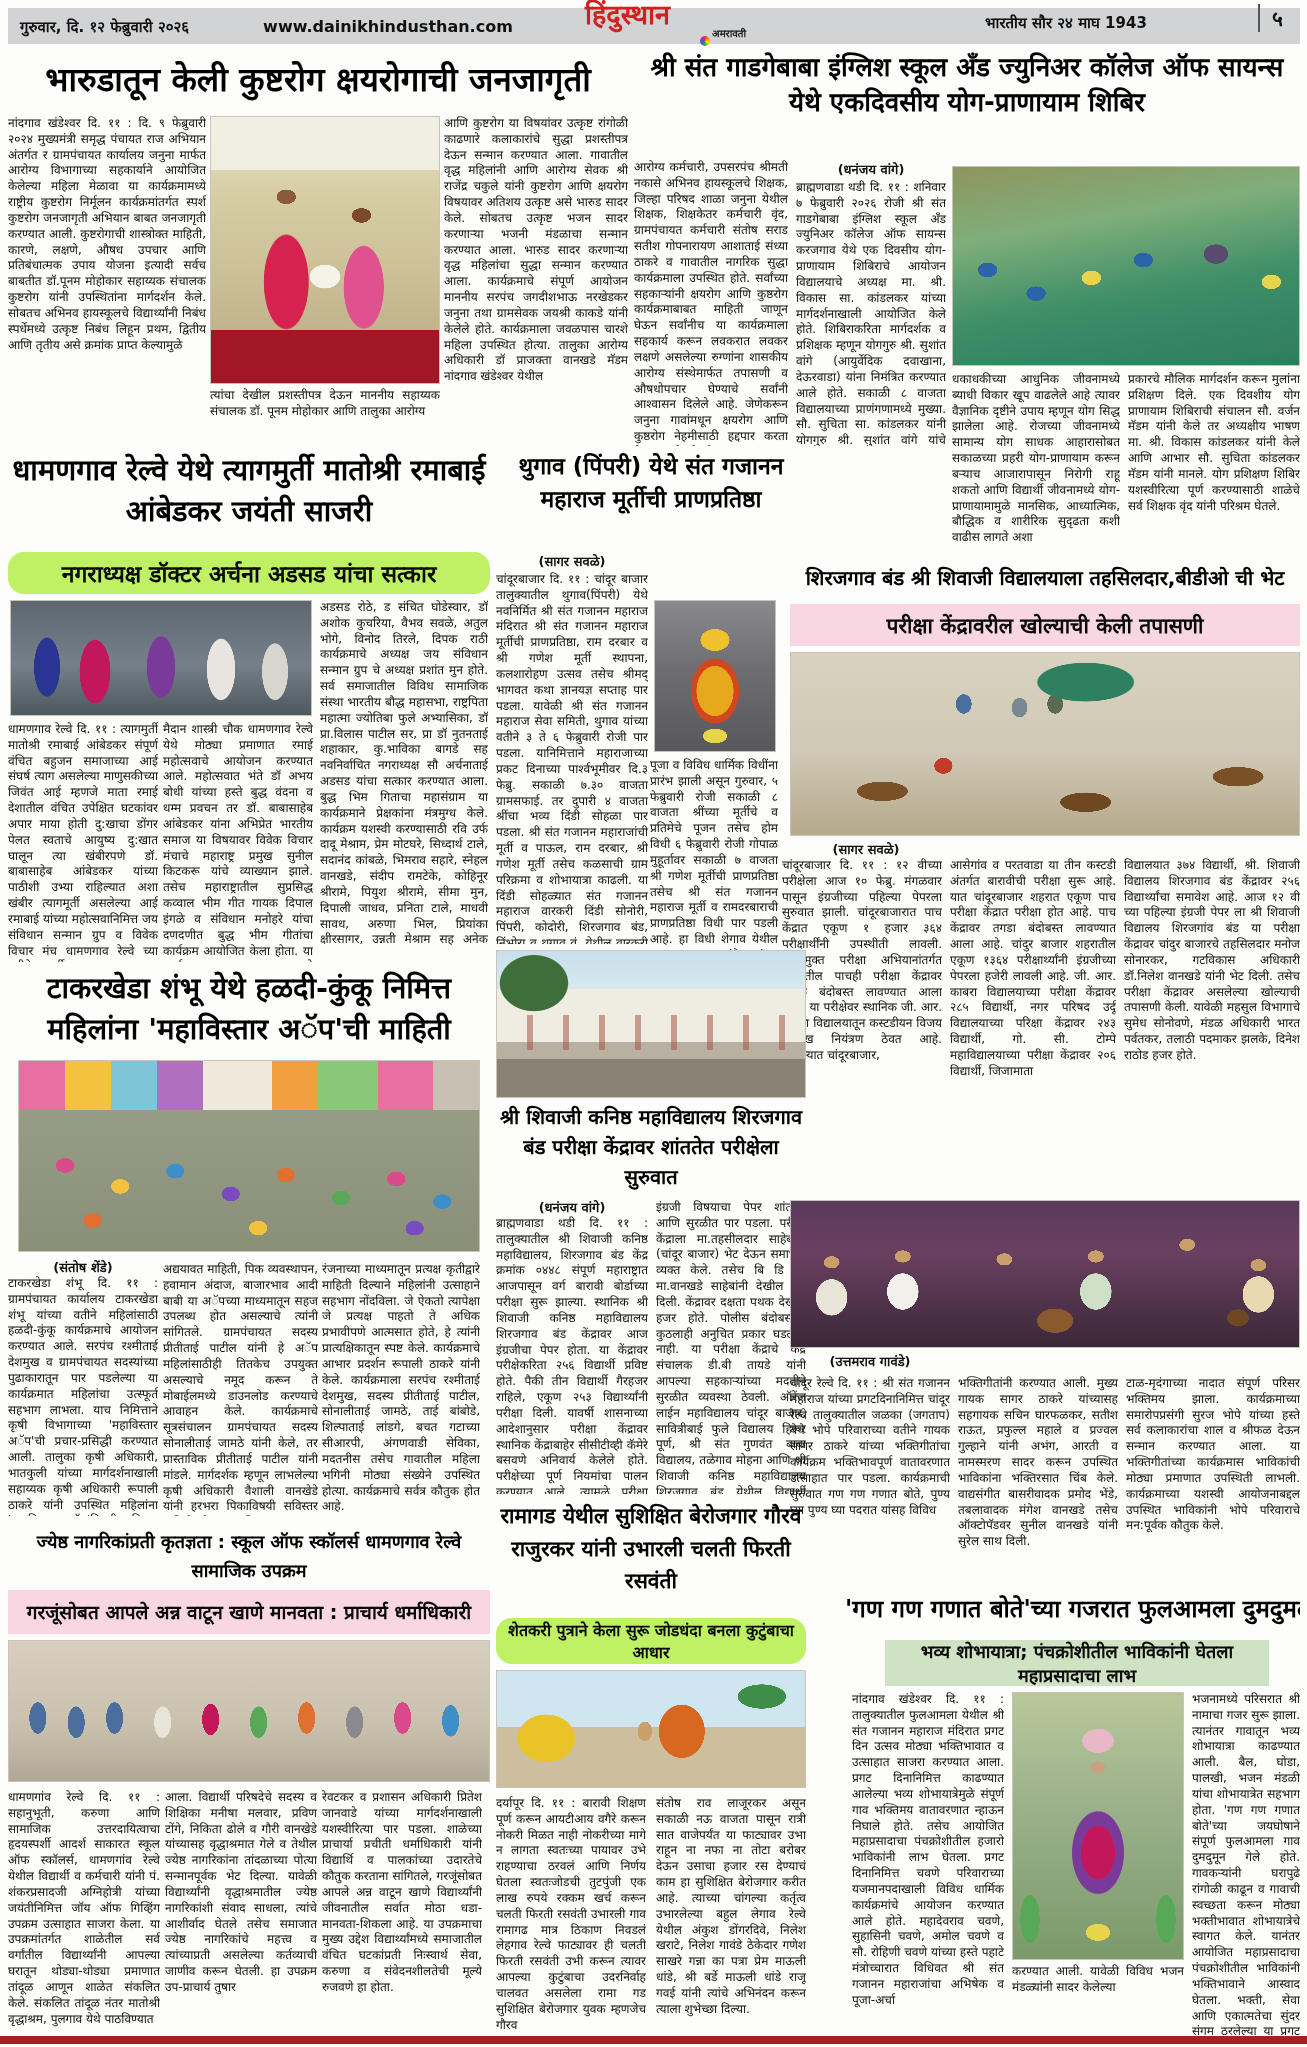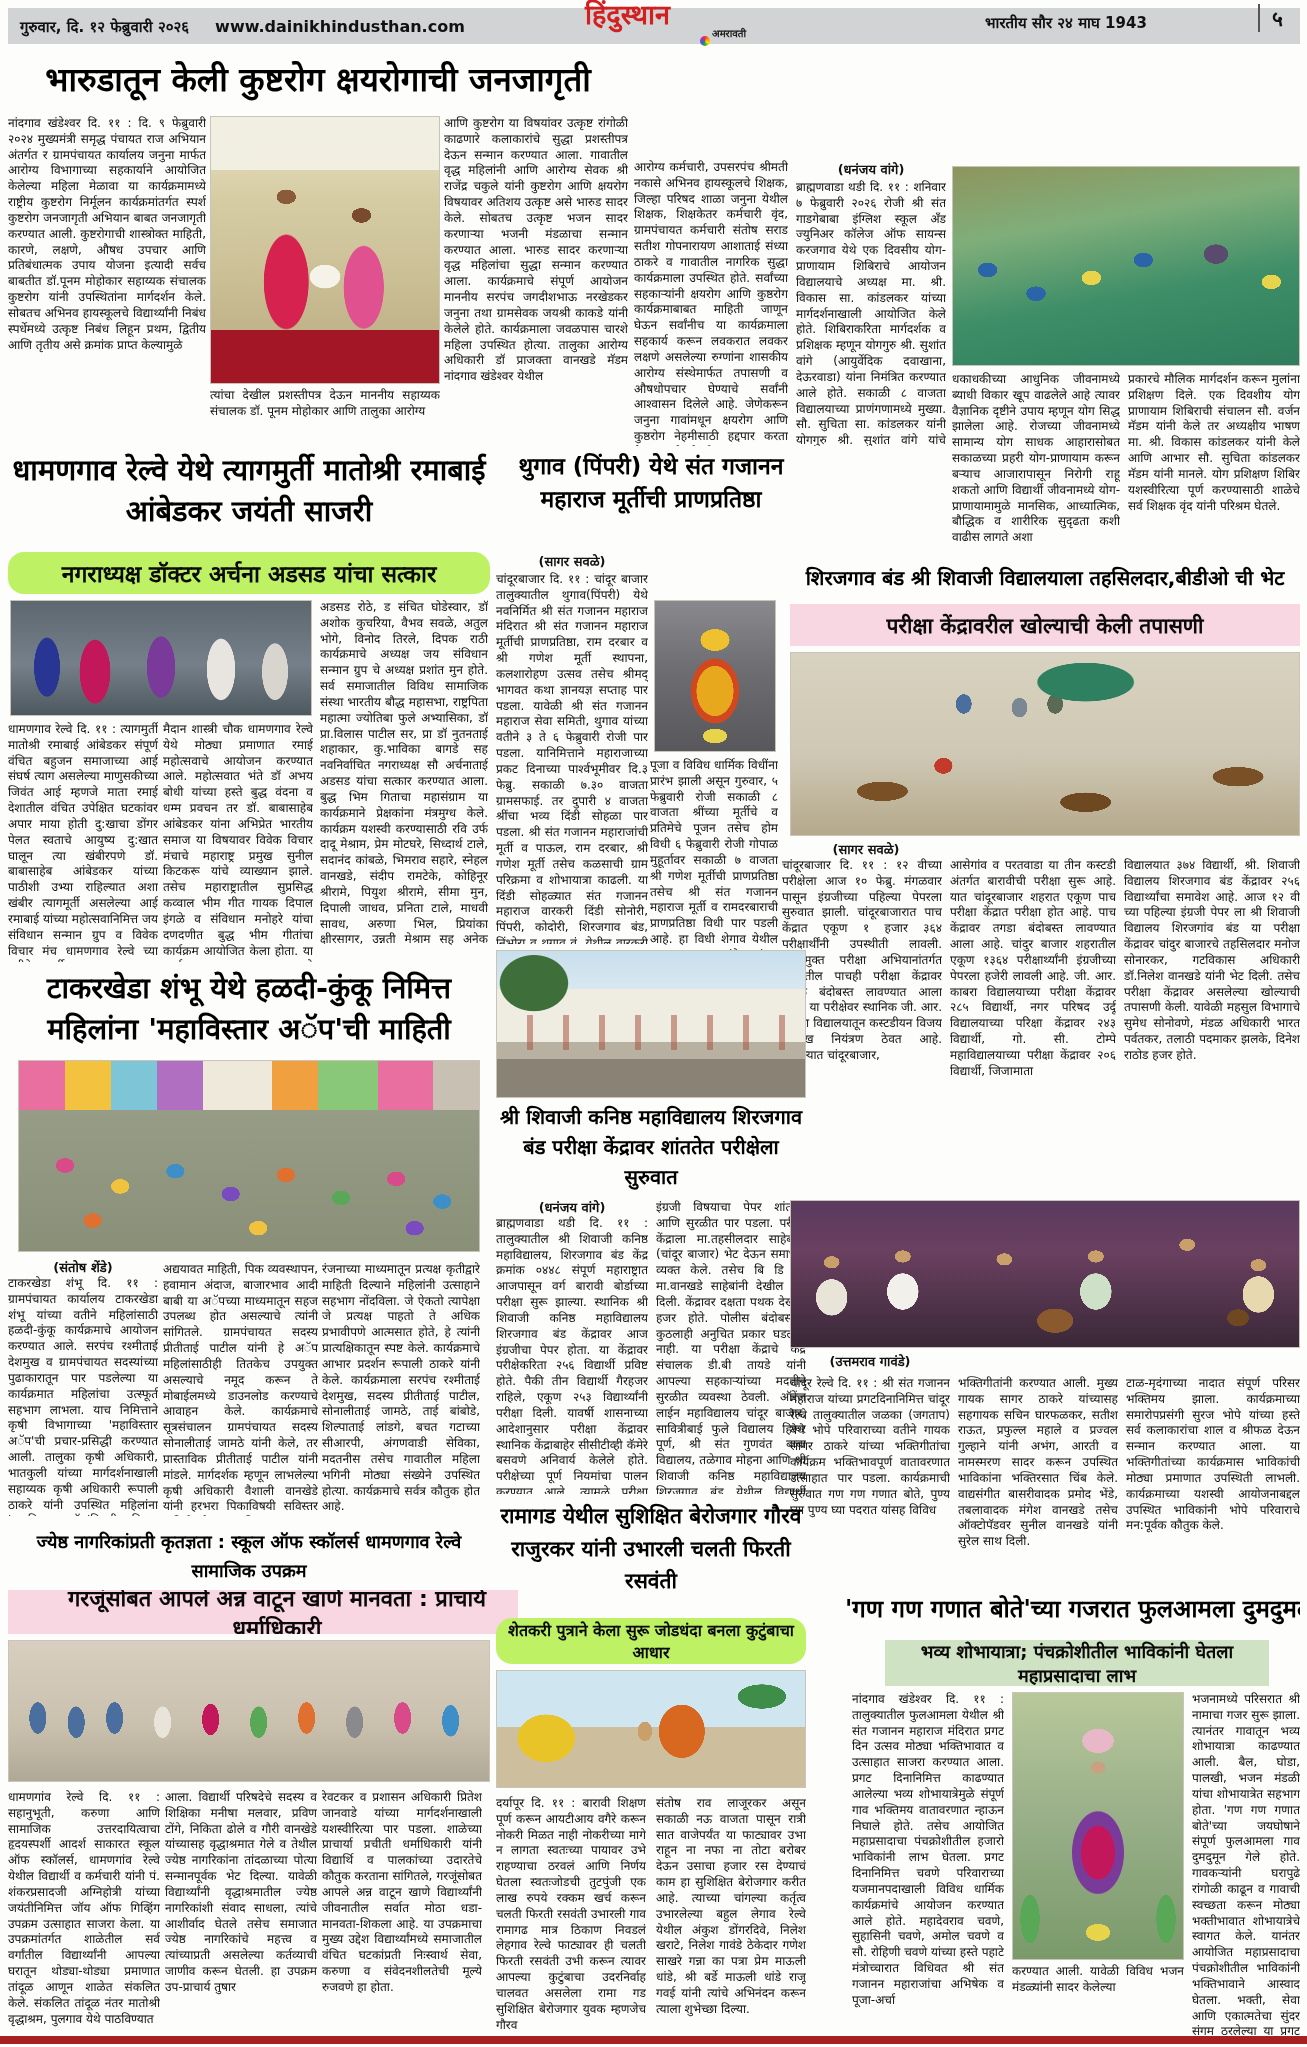--- a/index.html
+++ b/index.html
@@ -1,20 +1,20 @@
 <!DOCTYPE html>
 <html><head>
 <meta charset="utf-8">
 <style>
   html,body{margin:0;padding:0;background:#efefef;}
   #paper{position:relative;width:1307px;height:2047px;margin:0 auto;background:#fdfdfb;
          font-family:"DejaVu Sans",sans-serif;color:#111;overflow:hidden;}
   
   .hbar{position:absolute;left:8px;top:8px;width:1292px;height:36px;background:#d2d3d5;
-        display:flex;align-items:center;}
+        display:flex;align-items:center;gap:48px;}
   .hdate{margin-left:12px;font-size:15px;font-weight:bold;}
   .hsite{margin-left:26px;font-size:16px;font-weight:bold;}
   .hlogo{position:absolute;left:585px;top:1px;font-size:27px;font-weight:bold;color:#d21f1f;line-height:1;}
   .hedition{position:absolute;left:712px;top:26px;font-size:10px;font-weight:bold;color:#222;}
   .hsun{position:absolute;left:700px;top:36px;width:10px;height:10px;border-radius:50%;
         background:conic-gradient(#e33,#f90,#fd0,#3a3,#36c,#93c,#e33);}
   .hsolar{position:absolute;left:985px;top:12px;font-size:15px;font-weight:bold;}
   .hsep{position:absolute;left:1258px;top:4px;width:2px;height:28px;background:#555;}
   .hpage{position:absolute;left:1272px;top:4px;font-size:21px;font-weight:bold;}
   
@@ -148,20 +148,21 @@
   <div class="hsep"></div>
   <div class="hpage">५</div>
 
   <div class="hl" style="left:8px;top:50px;width:620px;height:60px;font-size:33px;line-height:60px;white-space:nowrap;">भारुडातून केली कुष्टरोग क्षयरोगाची जनजागृती</div>
   <div class="col" style="left:8px;top:116px;width:198px;height:330px;">नांदगाव खंडेश्वर दि. ११ : दि. ९ फेब्रुवारी २०२४ मुख्यमंत्री समृद्ध पंचायत राज अभियान अंतर्गत र ग्रामपंचायत कार्यालय जनुना मार्फत आरोग्य विभागाच्या सहकार्याने आयोजित केलेल्या महिला मेळावा या कार्यक्रमामध्ये राष्ट्रीय कुष्टरोग निर्मूलन कार्यक्रमांतर्गत स्पर्श कुष्टरोग जनजागृती अभियान बाबत जनजागृती करण्यात आली. कुष्टरोगाची शास्त्रोक्त माहिती, कारणे, लक्षणे, औषध उपचार आणि प्रतिबंधात्मक उपाय योजना इत्यादी सर्वच बाबतीत डॉ.पूनम मोहोकार सहाय्यक संचालक कुष्टरोग यांनी उपस्थितांना मार्गदर्शन केले. सोबतच अभिनव हायस्कूलचे विद्यार्थ्यांनी निबंध स्पर्धेमध्ये उत्कृष्ट निबंध लिहून प्रथम, द्वितीय आणि तृतीय असे क्रमांक प्राप्त केल्यामुळे</div>
   <div class="photo p-bharud" style="left:210px;top:116px;width:230px;height:268px;"></div>
   <div class="cap" style="left:210px;top:388px;width:230px;height:56px;">त्यांचा देखील प्रशस्तीपत्र देऊन माननीय सहाय्यक संचालक डॉ. पूनम मोहोकार आणि तालुका आरोग्य</div>
   <div class="col" style="left:444px;top:116px;width:184px;height:330px;">आणि कुष्टरोग या विषयांवर उत्कृष्ट रांगोळी काढणारे कलाकारांचे सुद्धा प्रशस्तीपत्र देऊन सन्मान करण्यात आला. गावातील वृद्ध महिलांनी आणि आरोग्य सेवक श्री राजेंद्र चकुले यांनी कुष्टरोग आणि क्षयरोग विषयावर अतिशय उत्कृष्ट असे भारुड सादर केले. सोबतच उत्कृष्ट भजन सादर करणाऱ्या भजनी मंडळाचा सन्मान करण्यात आला. भारुड सादर करणाऱ्या वृद्ध महिलांचा सुद्धा सन्मान करण्यात आला. कार्यक्रमाचे संपूर्ण आयोजन माननीय सरपंच जगदीशभाऊ नरखेडकर जनुना तथा ग्रामसेवक जयश्री काकडे यांनी केलेले होते. कार्यक्रमाला जवळपास चारशे महिला उपस्थित होत्या. तालुका आरोग्य अधिकारी डॉ प्राजक्ता वानखडे मॅडम नांदगाव खंडेश्वर येथील</div>
   <div class="col" style="left:634px;top:160px;width:154px;height:286px;">आरोग्य कर्मचारी, उपसरपंच श्रीमती नकासे अभिनव हायस्कूलचे शिक्षक, जिल्हा परिषद शाळा जनुना येथील शिक्षक, शिक्षकेतर कर्मचारी वृंद, ग्रामपंचायत कर्मचारी संतोष सराड सतीश गोपनारायण आशाताई संध्या ठाकरे व गावातील नागरिक सुद्धा कार्यक्रमाला उपस्थित होते. सर्वांच्या सहकाऱ्यांनी क्षयरोग आणि कुष्ठरोग कार्यक्रमाबाबत माहिती जाणून घेऊन सर्वांनीच या कार्यक्रमाला सहकार्य करून लवकरात लवकर लक्षणे असलेल्या रुग्णांना शासकीय आरोग्य संस्थेमार्फत तपासणी व औषधोपचार घेण्याचे सर्वांनी आश्वासन दिलेले आहे. जेणेकरून जनुना गावांमधून क्षयरोग आणि कुष्ठरोग नेहमीसाठी हद्दपार करता येऊ शकतो. शेवटी ग्राम पंचायत च्या वतीने उपस्थित महिलांना कुंड्यांचे वाटप करण्यात आले.</div>
 
+  <div class="hl" style="left:634px;top:50px;width:666px;height:104px;font-size:26px;line-height:1.35;">श्री संत गाडगेबाबा इंग्लिश स्कूल अँड ज्युनिअर कॉलेज ऑफ सायन्स येथे एकदिवसीय योग-प्राणायाम शिबिर</div>
   <div class="by" style="left:796px;top:160px;width:150px;height:18px;">(धनंजय वांगे)</div>
   <div class="col" style="left:796px;top:180px;width:150px;height:266px;">ब्राह्मणवाडा थडी दि. ११ : शनिवार ७ फेब्रुवारी २०२६ रोजी श्री संत गाडगेबाबा इंग्लिश स्कूल अँड ज्युनिअर कॉलेज ऑफ सायन्स करजगाव येथे एक दिवसीय योग-प्राणायाम शिबिराचे आयोजन विद्यालयाचे अध्यक्ष मा. श्री. विकास सा. कांडलकर यांच्या मार्गदर्शनाखाली आयोजित केले होते. शिबिराकरिता मार्गदर्शक व प्रशिक्षक म्हणून योगगुरु श्री. सुशांत वांगे (आयुर्वेदिक दवाखाना, देऊरवाडा) यांना निमंत्रित करण्यात आले होते. सकाळी ८ वाजता विद्यालयाच्या प्राणंगणामध्ये मुख्या. सौ. सुचिता सा. कांडलकर यांनी योगगुरु श्री. सुशांत वांगे यांचे स्वागत करून योग शिबिरास सुरूवात करण्यात आली. योग म्हणजे 'जोडणे' आपल्या मनाचा व शरीराचा संबंध जोडणे म्हणजे योग होय. योगाचे मनुष्य प्राण्यांच्या जीवनामध्ये अनन्यसाधारण महत्त्व आहे कारण आजच्या या</div>
   <div class="photo p-yoga" style="left:952px;top:166px;width:348px;height:200px;"></div>
   <div class="col" style="left:952px;top:372px;width:168px;height:182px;">धकाधकीच्या आधुनिक जीवनामध्ये ब्याधी विकार खूप वाढलेले आहे त्यावर वैज्ञानिक दृष्टीने उपाय म्हणून योग सिद्ध झालेला आहे. रोजच्या जीवनामध्ये सामान्य योग साधक आहारासोबत सकाळच्या प्रहरी योग-प्राणायाम करून बऱ्याच आजारापासून निरोगी राहू शकतो आणि विद्यार्थी जीवनामध्ये योग-प्राणायामामुळे मानसिक, आध्यात्मिक, बौद्धिक व शारीरिक सुदृढता कशी वाढीस लागते अशा</div>
   <div class="col" style="left:1128px;top:372px;width:172px;height:182px;">प्रकारचे मौलिक मार्गदर्शन करून मुलांना प्रशिक्षण दिले. एक दिवशीय योग प्राणायाम शिबिराची संचालन सौ. वर्जन मॅडम यांनी केले तर अध्यक्षीय भाषण मा. श्री. विकास कांडलकर यांनी केले आणि आभार सौ. सुचिता कांडलकर मॅडम यांनी मानले. योग प्रशिक्षण शिबिर यशस्वीरित्या पूर्ण करण्यासाठी शाळेचे सर्व शिक्षक वृंद यांनी परिश्रम घेतले.</div>
 
   <div class="hl" style="left:8px;top:450px;width:482px;height:98px;font-size:29px;line-height:1.4;">धामणगाव रेल्वे येथे त्यागमुर्ती मातोश्री रमाबाई आंबेडकर जयंती साजरी</div>
   <div class="sub bg-cyan" style="left:8px;top:552px;width:482px;height:42px;font-size:23px;">नगराध्यक्ष डॉक्टर अर्चना अडसड यांचा सत्कार</div>
   <div class="photo p-ramabai" style="left:10px;top:600px;width:302px;height:116px;"></div>
   <div class="col" style="left:320px;top:600px;width:168px;height:346px;">अडसड रोठे, ड संचित घोडेस्वार, डॉ अशोक कुचरिया, वैभव सवळे, अतुल भोगे, विनोद तिरले, दिपक राठी कार्यक्रमाचे अध्यक्ष जय संविधान सन्मान ग्रुप चे अध्यक्ष प्रशांत मुन होते. सर्व समाजातील विविध सामाजिक संस्था भारतीय बौद्ध महासभा, राष्ट्रपिता महात्मा ज्योतिबा फुले अभ्यासिका, डॉ प्रा.विलास पाटील सर, प्रा डॉ नुतनताई शहाकार, कु.भाविका बागडे सह नवनिर्वाचित नगराध्यक्ष सौ अर्चनाताई अडसड यांचा सत्कार करण्यात आला. बुद्ध भिम गिताचा महासंग्राम या कार्यक्रमाने प्रेक्षकांना मंत्रमुग्ध केले. कार्यक्रम यशस्वी करण्यासाठी रवि उर्फ दादू मेश्राम, प्रेम मोटघरे, सिध्दार्थ टाले, सदानंद कांबळे, भिमराव सहारे, स्नेहल वानखडे, संदीप रामटेके, कोहिनूर श्रीरामे, पियुश श्रीरामे, सीमा मुन, दिपाली जाधव, प्रनिता टाले, माधवी सावध, अरुणा भिल, प्रियांका क्षीरसागर, उन्नती मेश्राम सह अनेक कार्यकर्ते यांनी परिश्रम घेतले.</div>
@@ -195,21 +196,21 @@
   <div class="col" style="left:496px;top:1216px;width:152px;height:278px;">ब्राह्मणवाडा थडी दि. ११ : तालुक्यातील श्री शिवाजी कनिष्ठ महाविद्यालय, शिरजगाव बंड केंद्र क्रमांक ०४४८ संपूर्ण महाराष्ट्रात आजपासून वर्ग बारावी बोर्डाच्या परीक्षा सुरू झाल्या. स्थानिक श्री शिवाजी कनिष्ठ महाविद्यालय शिरजगाव बंड केंद्रावर आज इंग्रजीचा पेपर होता. या केंद्रावर परीक्षेकरिता २५६ विद्यार्थी प्रविष्ट होते. पैकी तीन विद्यार्थी गैरहजर राहिले, एकूण २५३ विद्यार्थ्यांनी परीक्षा दिली. यावर्षी शासनाच्या आदेशानुसार परीक्षा केंद्रावर स्थानिक केंद्राबाहेर सीसीटीव्ही कॅमेरे बसवणे अनिवार्य केलेले होते. परीक्षेच्या पूर्ण नियमांचा पालन करण्यात आले. त्यामुळे परीक्षा केंद्रावर आजचा</div>
   <div class="col" style="left:656px;top:1200px;width:150px;height:294px;">इंग्रजी विषयाचा पेपर शांततेत आणि सुरळीत पार पडला. परीक्षा केंद्राला मा.तहसीलदार साहेबांनी (चांदूर बाजार) भेट देऊन समाधान व्यक्त केले. तसेच बि डि ओ मा.वानखडे साहेबांनी देखील भेट दिली. केंद्रावर दक्षता पथक देखील हजर होते. पोलीस बंदोबस्तात कुठलाही अनुचित प्रकार घडलेला नाही. या परीक्षा केंद्राचे केंद्र संचालक डी.बी तायडे यांनी आपल्या सहकाऱ्यांच्या मदतीने सुरळीत व्यवस्था ठेवली. ऑरेंज लाईन महाविद्यालय चांदूर बाजार, सावित्रीबाई फुले विद्यालय हिरूर पूर्ण, श्री संत गुणवंत बाबा विद्यालय, तळेगाव मोहना आणि श्री शिवाजी कनिष्ठ महाविद्यालय शिरजगाव बंड येथील विद्यार्थी प्रविष्ट आहेत.</div>
 
   <div class="photo p-musicians" style="left:790px;top:1200px;width:510px;height:148px;"></div>
   <div class="by" style="left:790px;top:1352px;width:160px;height:18px;">(उत्तमराव गावंडे)</div>
   <div class="col" style="left:790px;top:1376px;width:160px;height:204px;">चांदूर रेल्वे दि. ११ : श्री संत गजानन महाराज यांच्या प्रगटदिनानिमित्त चांदूर रेल्वे तालुक्यातील जळका (जगताप) येथे भोपे परिवाराच्या वतीने गायक सागर ठाकरे यांच्या भक्तिगीतांचा कार्यक्रम भक्तिभावपूर्ण वातावरणात उत्साहात पार पडला. कार्यक्रमाची सुरुवात गण गण गणात बोते, पुण्य घ्या पुण्य घ्या पदरात यांसह विविध</div>
   <div class="col" style="left:958px;top:1376px;width:160px;height:204px;">भक्तिगीतांनी करण्यात आली. मुख्य गायक सागर ठाकरे यांच्यासह सहगायक सचिन घारफळकर, सतीश राऊत, प्रफुल्ल महाले व प्रज्वल गुल्हाने यांनी अभंग, आरती व नामस्मरण सादर करून उपस्थित भाविकांना भक्तिरसात चिंब केले. वाद्यसंगीत बासरीवादक प्रमोद भेंडे, तबलावादक मंगेश वानखडे तसेच ऑक्टोपॅडवर सुनील वानखडे यांनी सुरेल साथ दिली.</div>
   <div class="col" style="left:1126px;top:1376px;width:174px;height:204px;">टाळ-मृदंगाच्या नादात संपूर्ण परिसर भक्तिमय झाला. कार्यक्रमाच्या समारोपप्रसंगी सुरज भोपे यांच्या हस्ते सर्व कलाकारांचा शाल व श्रीफळ देऊन सन्मान करण्यात आला. या भक्तिगीतांच्या कार्यक्रमास भाविकांची मोठ्या प्रमाणात उपस्थिती लाभली. कार्यक्रमाच्या यशस्वी आयोजनाबद्दल उपस्थित भाविकांनी भोपे परिवाराचे मन:पूर्वक कौतुक केले.</div>
 
   <div class="hl" style="left:8px;top:1528px;width:482px;height:58px;font-size:18px;line-height:1.6;text-align:center;">ज्येष्ठ नागरिकांप्रती कृतज्ञता : स्कूल ऑफ स्कॉलर्स धामणगाव रेल्वे सामाजिक उपक्रम</div>
-  <div class="sub bg-pink" style="left:8px;top:1590px;width:482px;height:44px;font-size:22px;padding-left:28px;">गरजूंसोबत आपले अन्न वाटून खाणे मानवता : प्राचार्य धर्माधिकारी</div>
+  <div class="sub bg-pink" style="left:8px;top:1590px;width:482px;height:44px;font-size:19px;">गरजूंसोबत आपले अन्न वाटून खाणे मानवता : प्राचार्य धर्माधिकारी</div>
   <div class="photo p-sos" style="left:8px;top:1640px;width:482px;height:142px;"></div>
   <div class="col" style="left:8px;top:1790px;width:152px;height:246px;">धामणगांव रेल्वे दि. ११ : सहानुभूती, करुणा आणि सामाजिक उत्तरदायित्वाचा हृदयस्पर्शी आदर्श साकारत स्कूल ऑफ स्कॉलर्स, धामणगांव रेल्वे येथील विद्यार्थी व कर्मचारी यांनी पं. शंकरप्रसादजी अग्निहोत्री यांच्या जयंतीनिमित्त जॉय ऑफ गिव्हिंग उपक्रम उत्साहात साजरा केला. या उपक्रमांतर्गत शाळेतील सर्व वर्गांतील विद्यार्थ्यांनी आपल्या घरातून थोड्या-थोड्या प्रमाणात तांदूळ आणून शाळेत संकलित केले. संकलित तांदूळ नंतर मातोश्री वृद्धाश्रम, पुलगाव येथे पाठविण्यात</div>
   <div class="col" style="left:165px;top:1790px;width:152px;height:246px;">आला. विद्यार्थी परिषदेचे सदस्य व शिक्षिका मनीषा मलवार, प्रविण टोंगे, निकिता ढोले व गौरी वानखेडे यांच्यासह वृद्धाश्रमात गेले व तेथील ज्येष्ठ नागरिकांना तांदळाच्या पोत्या सन्मानपूर्वक भेट दिल्या. यावेळी विद्यार्थ्यांनी वृद्धाश्रमातील ज्येष्ठ नागरिकांशी संवाद साधला, त्यांचे आशीर्वाद घेतले तसेच समाजात ज्येष्ठ नागरिकांचे महत्त्व व त्यांच्याप्रती असलेल्या कर्तव्याची जाणीव करून घेतली. हा उपक्रम उप-प्राचार्य तुषार</div>
   <div class="col" style="left:322px;top:1790px;width:160px;height:246px;">रेवटकर व प्रशासन अधिकारी प्रितेश जानवाडे यांच्या मार्गदर्शनाखाली यशस्वीरित्या पार पडला. शाळेच्या प्राचार्या प्रचीती धर्माधिकारी यांनी विद्यार्थि व पालकांच्या उदारतेचे कौतुक करताना सांगितले, गरजूंसोबत आपले अन्न वाटून खाणे विद्यार्थ्यांनी जीवनातील सर्वात मोठा धडा-मानवता-शिकला आहे. या उपक्रमाचा मुख्य उद्देश विद्यार्थ्यांमध्ये समाजातील वंचित घटकांप्रती निःस्वार्थ सेवा, करुणा व संवेदनशीलतेची मूल्ये रुजवणे हा होता.</div>
 
   <div class="hl" style="left:496px;top:1500px;width:310px;height:112px;font-size:21px;line-height:1.55;">रामागड येथील सुशिक्षित बेरोजगार गौरव राजुरकर यांनी उभारली चलती फिरती रसवंती</div>
   <div class="sub bg-cyan" style="left:496px;top:1618px;width:310px;height:46px;font-size:16px;">शेतकरी पुत्राने केला सुरू जोडधंदा बनला कुटुंबाचा आधार</div>
   <div class="photo p-rasvanti" style="left:496px;top:1670px;width:310px;height:118px;"></div>
   <div class="col" style="left:496px;top:1796px;width:150px;height:240px;">दर्यापूर दि. ११ : बारावी शिक्षण पूर्ण करून आयटीआय वगैरे करून नोकरी मिळत नाही नोकरीच्या मागे न लागता स्वतःच्या पायावर उभे राहण्याचा ठरवलं आणि निर्णय घेतला स्वतःजोडची तुटपुंजी एक लाख रुपये रक्कम खर्च करून चलती फिरती रसवंती उभारली गाव रामागढ मात्र ठिकाण निवडलं लेहगाव रेल्वे फाट्यावर ही चलती फिरती रसवंती उभी करून त्यावर आपल्या कुटुंबाचा उदरनिर्वाह चालवत असलेला रामा गड सुशिक्षित बेरोजगार युवक म्हणजेच गौरव</div>
   <div class="col" style="left:656px;top:1796px;width:150px;height:240px;">संतोष राव लाजूरकर असून सकाळी नऊ वाजता पासून रात्री सात वाजेपर्यंत या फाट्यावर उभा राहून ना नफा ना तोटा बरोबर देऊन उसाचा हजार रस देण्याचं काम हा सुशिक्षित बेरोजगार करीत आहे. त्याच्या चांगल्या कर्तृत्व उभारलेल्या बहुल लेगाव रेल्वे येथील अंकुश डोंगरदिवे, निलेश खराटे, निलेश गावंडे ठेकेदार गणेश साखरे गन्ना का पत्रा प्रेम माऊली धांडे, श्री बर्डे माऊली धांडे राजू गवई यांनी त्यांचे अभिनंदन करून त्याला शुभेच्छा दिल्या.</div>

